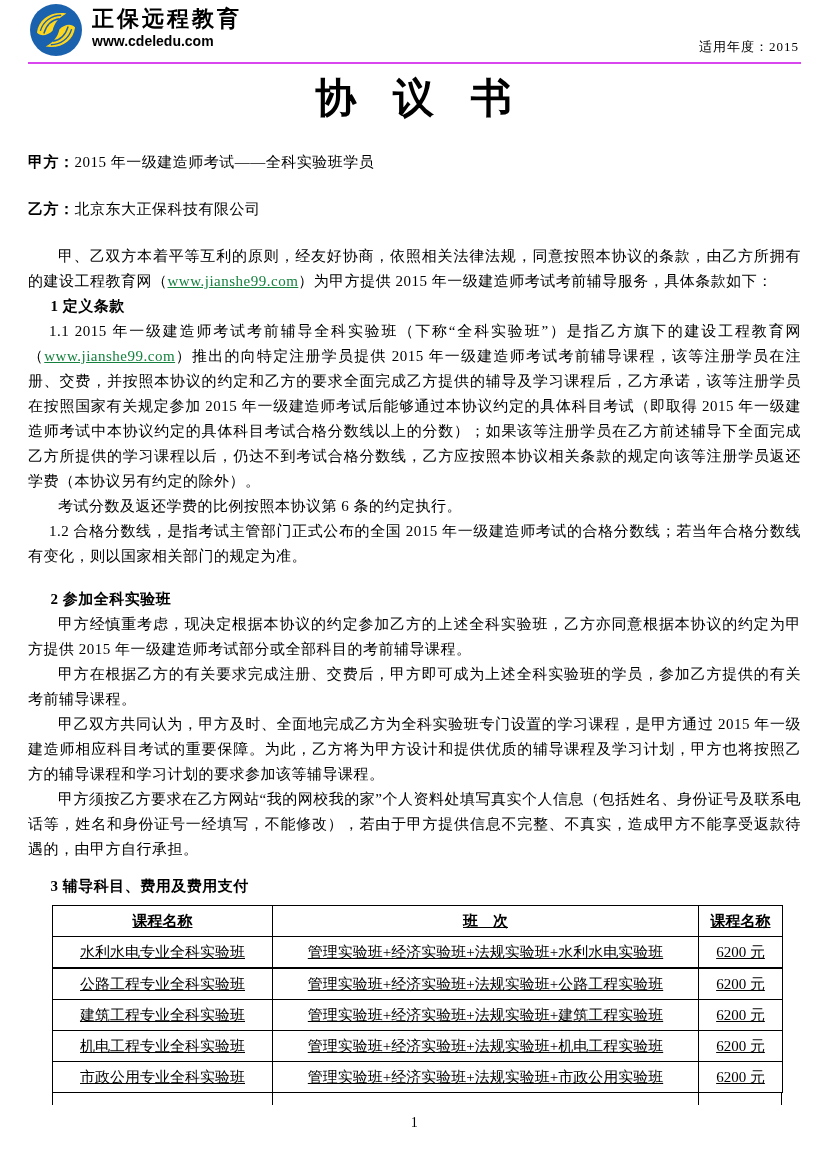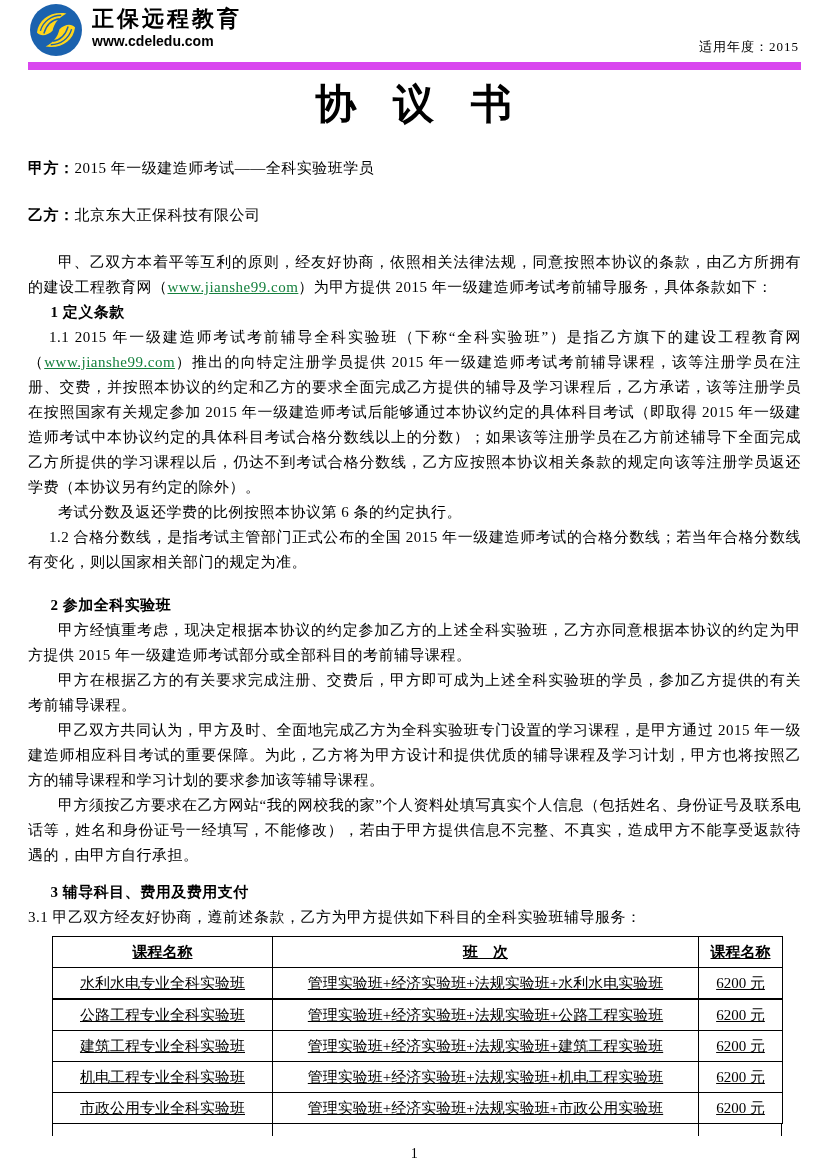--- a/index.html
+++ b/index.html
@@ -14,21 +14,21 @@
     box-sizing:border-box;
     padding:0 28px;
     font-size:15px;
     line-height:25px;
     letter-spacing:0.5px;
   }
   
   .doc-header{
     position:relative;
     height:62px;
-    border-bottom:8px solid #d946ef;
+    border-bottom:2px solid #d946ef;
   }
   .logo-wrap{position:absolute;left:2px;top:4px;width:52px;height:52px;}
   .brand{
     position:absolute;left:64px;top:6px;
     font-family:"Liberation Sans","DejaVu Sans",sans-serif;
   }
   .brand-name{font-size:22px;font-weight:bold;letter-spacing:3px;line-height:26px;}
   .brand-url{font-size:14px;font-weight:bold;line-height:18px;letter-spacing:0;}
   .year-note{
     position:absolute;right:2px;bottom:3px;
@@ -129,21 +129,20 @@
   <p class="ind2">考试分数及返还学费的比例按照本协议第 6 条的约定执行。</p>
   <p class="ind1">1.2 合格分数线，是指考试主管部门正式公布的全国 2015 年一级建造师考试的合格分数线；若当年合格分数线有变化，则以国家相关部门的规定为准。</p>
 
   <p class="h h2">2 参加全科实验班</p>
   <p class="ind2">甲方经慎重考虑，现决定根据本协议的约定参加乙方的上述全科实验班，乙方亦同意根据本协议的约定为甲方提供 2015 年一级建造师考试部分或全部科目的考前辅导课程。</p>
   <p class="ind2">甲方在根据乙方的有关要求完成注册、交费后，甲方即可成为上述全科实验班的学员，参加乙方提供的有关考前辅导课程。</p>
   <p class="ind2">甲乙双方共同认为，甲方及时、全面地完成乙方为全科实验班专门设置的学习课程，是甲方通过 2015 年一级建造师相应科目考试的重要保障。为此，乙方将为甲方设计和提供优质的辅导课程及学习计划，甲方也将按照乙方的辅导课程和学习计划的要求参加该等辅导课程。</p>
   <p class="ind2">甲方须按乙方要求在乙方网站“我的网校我的家”个人资料处填写真实个人信息（包括姓名、身份证号及联系电话等，姓名和身份证号一经填写，不能修改），若由于甲方提供信息不完整、不真实，造成甲方不能享受返款待遇的，由甲方自行承担。</p>
 
   <p class="h h3">3 辅导科目、费用及费用支付</p>
-  <p>3.1 甲乙双方经友好协商，遵前述条款，乙方为甲方提供如下科目的全科实验班辅导服务：</p>
 
   <table class="courses">
     <colgroup>
         <col style="width:220px">
         <col style="width:426px">
         <col style="width:84px">
       </colgroup>
     <tbody>
         <tr>
       <th>课程名称</th>

